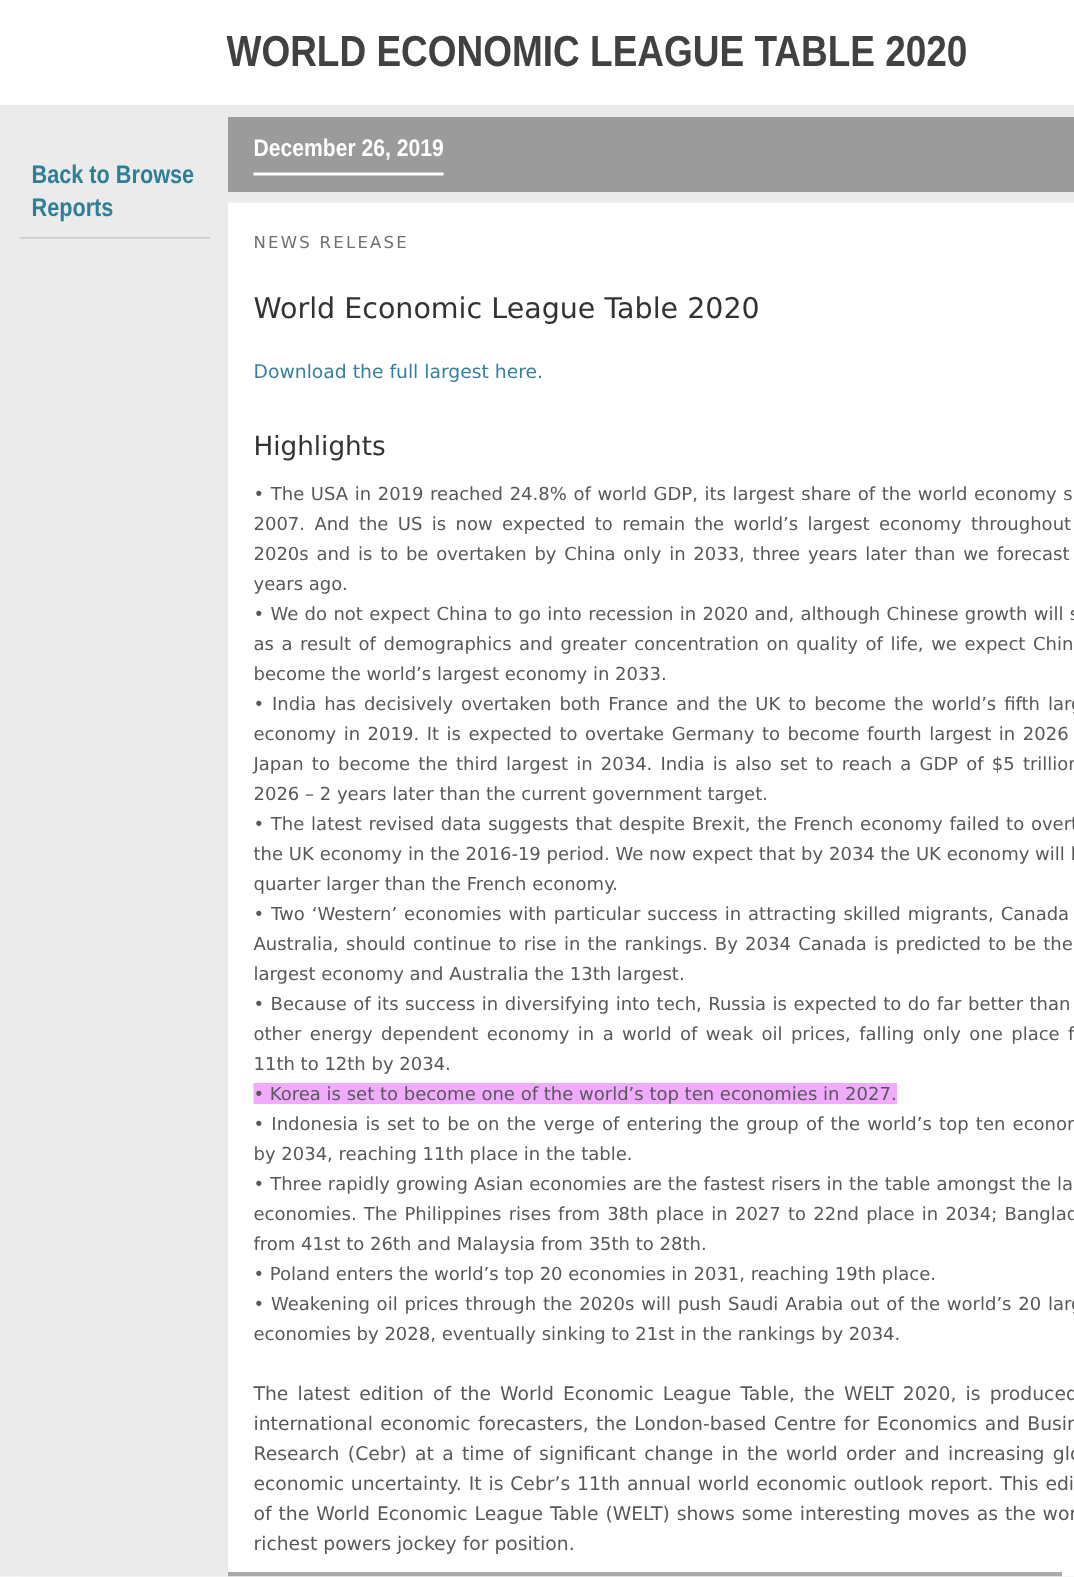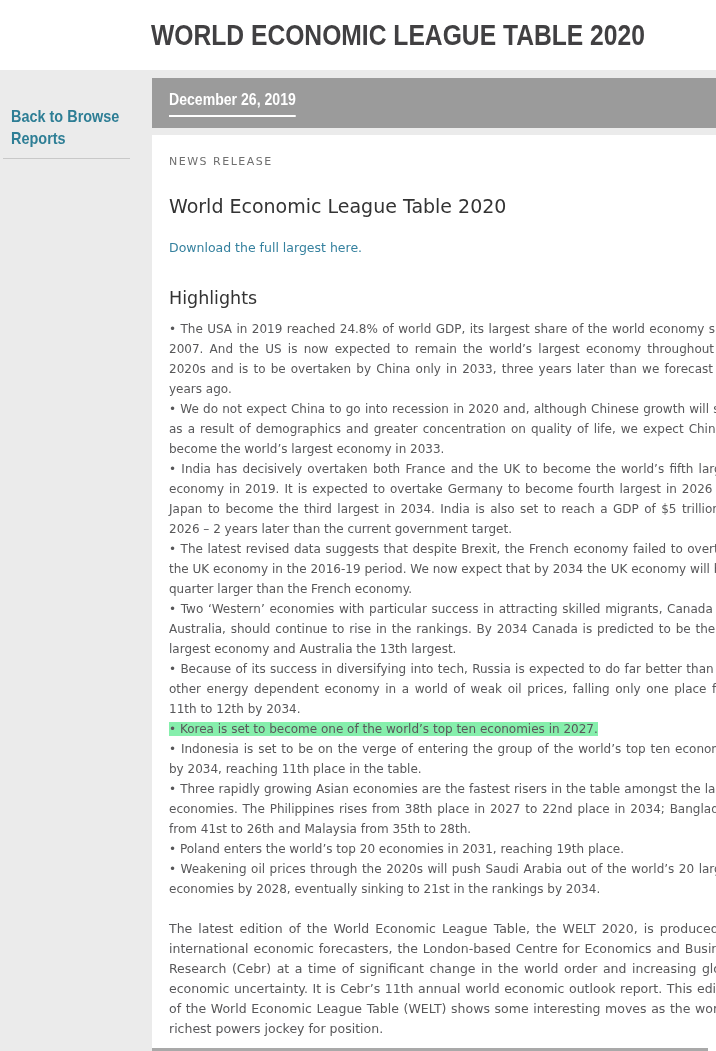--- a/index.html
+++ b/index.html
@@ -30,21 +30,21 @@
     color: #414042;
     white-space: nowrap;
     transform: scaleX(0.85);
     transform-origin: 0 50%;
     font-family: "Liberation Sans", "DejaVu Sans", sans-serif;
   }
 
   
   .sidebar {
     position: absolute;
-    left: 3px; top: 70px;
+    left: 13px; top: 70px;
     width: 152px; bottom: 0;
     background: #ebebeb;
   }
   .back-link {
     position: absolute;
     left: 8px; top: 36px;
     display: block;
     width: 140px;
     font-size: 17px;
     font-weight: 700;
@@ -120,21 +120,21 @@
     color: #333333;
   }
   .bullets {
     margin-top: 11px;
     font-size: 12px;
     line-height: 20px;
     color: #58585a;
     text-align: justify;
   }
   .bullets p { margin: 0; }
-  .hl { background: #86efac; }
+  .hl { background: #f0abfc; }
   .closing {
     margin: 20px 0 0;
     font-size: 12.5px;
     line-height: 20px;
     color: #58585a;
     text-align: justify;
   }
   .bottom-bar {
     position: absolute;
     bottom: 0; left: 0;

